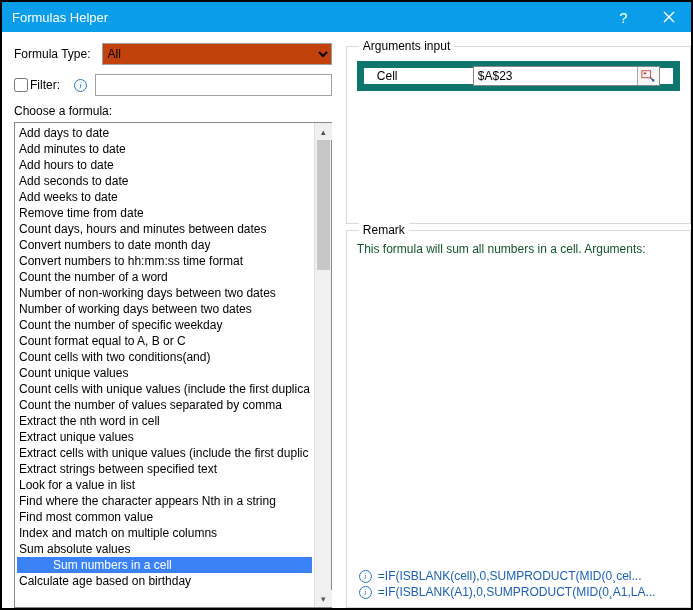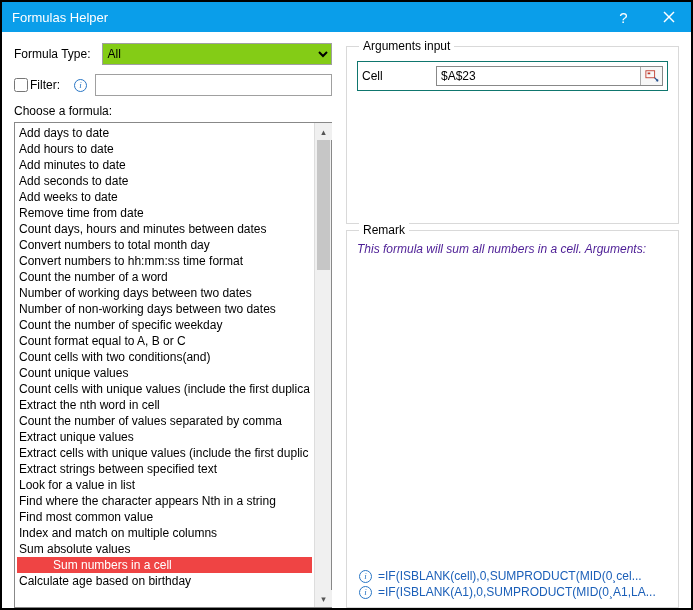--- a/index.html
+++ b/index.html
@@ -61,21 +61,21 @@
     display: flex;
     align-items: center;
     height: 24px;
     margin-bottom: 7px;
   }
   .label { margin-right: 12px; }
   select.formula-type {
     flex: 1;
     height: 22px;
     font-size: 12px;
-    background: #84cc16;
+    background: #c2410c;
     border: 1px solid #a0a0a0;
   }
   .filter-row input[type="checkbox"] {
     margin-right: 2px;
     width: 14px;
     height: 14px;
   }
   .filter-txt {
     flex: 1;
     height: 22px;
@@ -111,21 +111,21 @@
     background:#fff;
     padding: 2px 2px;
   }
   .listbox .item {
     padding: 0 2px;
     white-space: nowrap;
     overflow: hidden;
     cursor: default;
   }
   .listbox .item.selected {
-    background: #ef4444;
+    background: #3b82f6;
     color: #fff;
     padding-left: 36px;
   }
   .scroll-track {
     width: 17px;
     background: #f0f0f0;
     border-left: 1px solid #ddd;
     position: relative;
   }
   .scroll-btn {
@@ -151,25 +151,25 @@
     font-size:12px;
   }
   .args-group {
     border: 1px solid #d9d9d9;
     padding: 8px 10px 12px 10px;
     position: relative;
     margin-top: 4px;
     height: 178px;
   }
   .cell-row {
-    border: 1px solid #0f766e;
+    border: 7px solid #0f766e;
     height: 30px;
     display:flex;align-items:center;
-    padding: 0 4px;
-    gap: 6px;
+    padding: 0 13px;
+    gap: 28px;
     margin-top: 6px;
   }
   .cell-row .cell-label { width: 68px; }
   .cell-input-wrap {
     flex:1;
     display:flex;
     align-items:flex-start;
     border:1px solid #888;
     height:20px;
     background:#fff;
@@ -194,22 +194,21 @@
   .remark-group {
     flex: 1;
     border: 1px solid #d9d9d9;
     padding: 10px 10px 8px 10px;
     position: relative;
     display:flex;flex-direction:column;
   }
   .remark-body {
     font-size:12px;
     line-height:1.4;
-    color:#4c1d95;
-    font-style:italic;
+    color:#14532d;
   }
   .remark-arg { margin-top: 40px; }
   .remark-formulas {
     margin-top:auto;
     font-size:12px;
   }
   .remark-formulas .line {
     display:flex;align-items:center;gap:6px;
     color:#1b5fb8;
     white-space:nowrap;
@@ -245,38 +244,38 @@
       <div class="row filter-row">
         <input type="checkbox" style="">
         <span class="label">Filter:</span>
         <span class="info-icon">i</span>
         <input class="filter-txt" type="text" style="">
       </div>
       <div class="choose-label">Choose a formula:</div>
       <div class="listbox-container">
         <div class="listbox" id="listbox">
             <div class="item">Add days to date</div>
+            <div class="item">Add minutes to date</div>
             <div class="item">Add hours to date</div>
-            <div class="item">Add minutes to date</div>
             <div class="item">Add seconds to date</div>
             <div class="item">Add weeks to date</div>
             <div class="item">Remove time from date</div>
             <div class="item">Count days, hours and minutes between dates</div>
-            <div class="item">Convert numbers to total month day</div>
+            <div class="item">Convert numbers to date month day</div>
             <div class="item">Convert numbers to hh:mm:ss time format</div>
             <div class="item">Count the number of a word</div>
+            <div class="item">Number of non-working days between two dates</div>
             <div class="item">Number of working days between two dates</div>
-            <div class="item">Number of non-working days between two dates</div>
             <div class="item">Count the number of specific weekday</div>
             <div class="item">Count format equal to A, B or C</div>
             <div class="item">Count cells with two conditions(and)</div>
             <div class="item">Count unique values</div>
             <div class="item">Count cells with unique values (include the first duplica</div>
+            <div class="item">Count the number of values separated by comma</div>
             <div class="item">Extract the nth word in cell</div>
-            <div class="item">Count the number of values separated by comma</div>
             <div class="item">Extract unique values</div>
             <div class="item">Extract cells with unique values (include the first duplic</div>
             <div class="item">Extract strings between specified text</div>
             <div class="item">Look for a value in list</div>
             <div class="item">Find where the character appears Nth in a string</div>
             <div class="item">Find most common value</div>
             <div class="item">Index and match on multiple columns</div>
             <div class="item">Sum absolute values</div>
             <div class="item selected">Sum numbers in a cell</div>
             <div class="item">Calculate age based on birthday</div>

